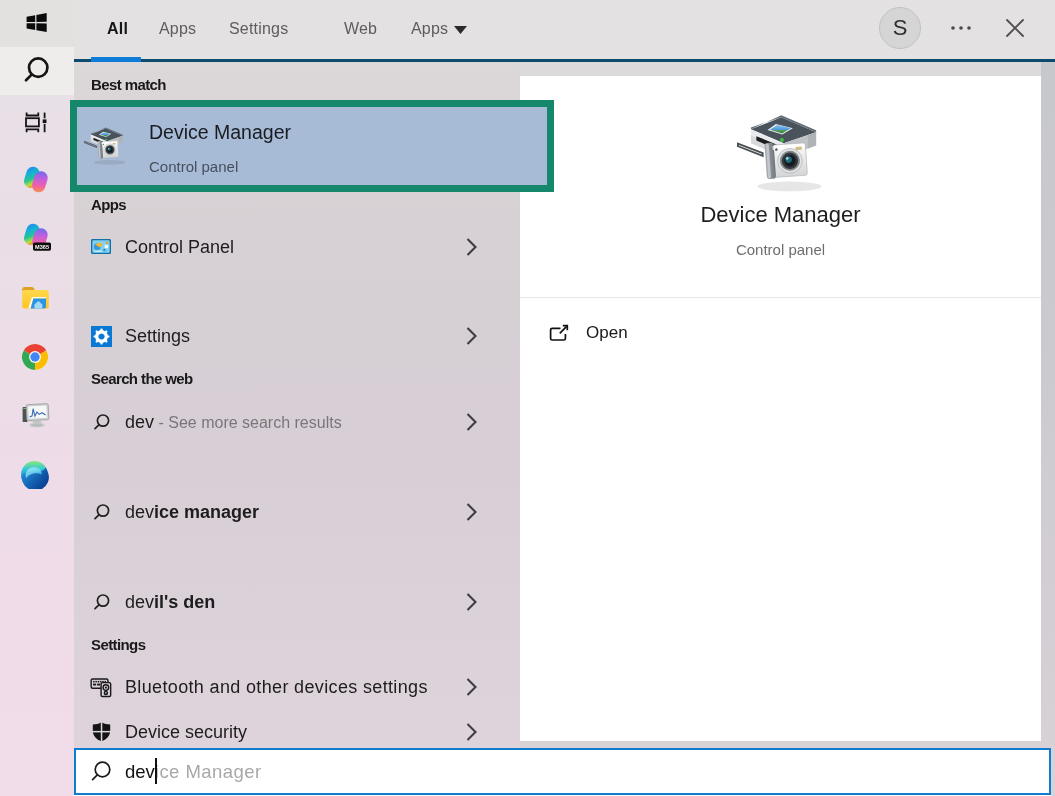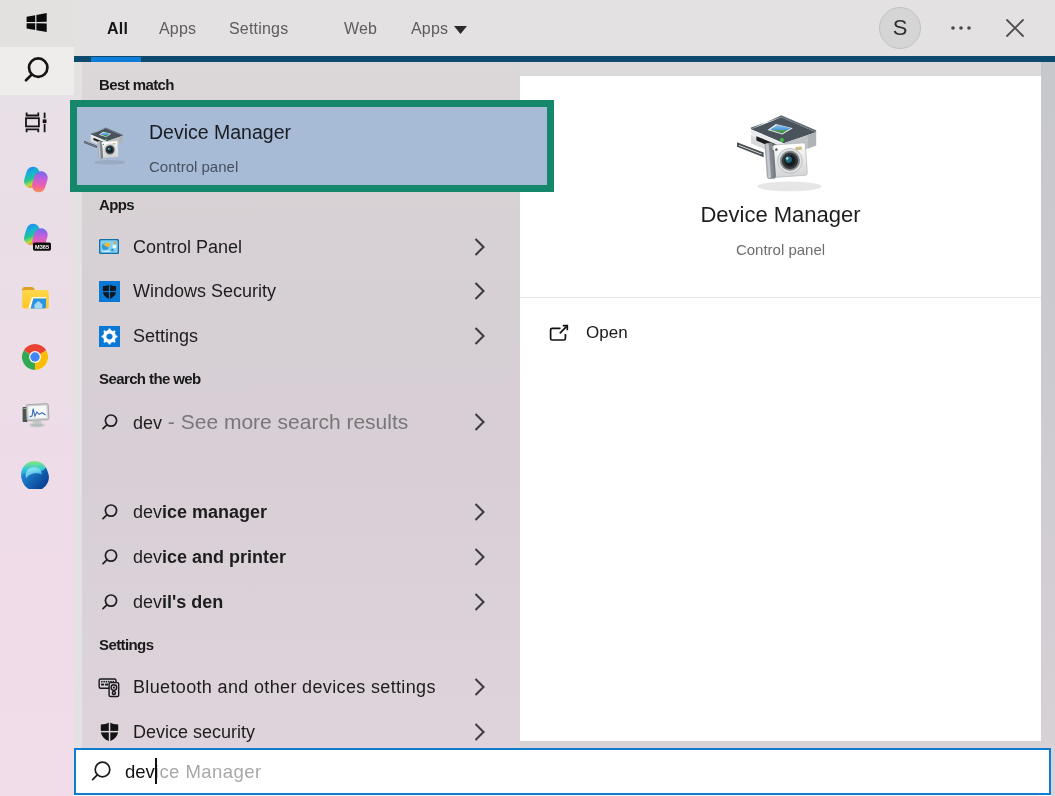--- a/index.html
+++ b/index.html
@@ -7,27 +7,27 @@
   body { font-family:"Liberation Sans", sans-serif; position:relative; background:#e3e1e1; }
   .abs { position:absolute; }
 
   
   #sidebar { left:0; top:0; width:74px; height:796px;
     background:linear-gradient(180deg,#e8e2e7 0%,#e9e0e7 14%,#eadee6 28%,#ecdde7 45%,#eedce8 62%,#f0dce9 80%,#f1dcea 100%); }
   #winblock { left:0; top:0; width:74px; height:47px; background:#e3e1e0; }
   #searchblock { left:0; top:47px; width:74px; height:48px; background:#efedec; }
 
   
-  #topbar { left:74px; top:0; width:981px; height:62px; background:#e3e1e1; border-bottom:6px solid #0c4a6e; }
+  #topbar { left:74px; top:0; width:981px; height:62px; background:#e3e1e1; border-bottom:3px solid #0c4a6e; }
   .tab { position:absolute; top:20px; font-size:16px; color:#5e5c5c; letter-spacing:0.2px; }
   .tab.sel { color:#161616; font-weight:bold; }
   #underline { left:17px; top:57px; width:50px; height:5px; background:#0f7cd7; }
 
   
-  #results { left:82px; top:62px; width:494px; height:734px;
+  #results { left:74px; top:62px; width:494px; height:734px;
     background:linear-gradient(180deg,#dcd7d9 0%,#d8d2d5 15%,#d6cfd4 35%,#d8cfd6 55%,#dbd1d8 75%,#ded3db 90%,#e0d4dc 100%); }
   .sechead { position:absolute; left:17px; font-size:15px; font-weight:bold; color:#191919; letter-spacing:-0.6px; }
   .row { position:absolute; left:0; width:446px; height:45px; }
   .ricon { position:absolute; left:16px; top:50%; transform:translateY(-50%); width:22px; height:22px; display:flex; align-items:center; justify-content:center; }
   .rtext { position:absolute; left:51px; top:50%; transform:translateY(-50%); font-size:18px; color:#1d1d1d; white-space:nowrap; }
   .rtext b { font-weight:bold; }
   .chev { position:absolute; left:391px; top:50%; transform:translateY(-50%); }
   .gray { color:#79767a; }
 
   
@@ -223,36 +223,20 @@
           <rect x="13.6" y="5.8" width="3.6" height="3.4" fill="#eef7fb"></rect>
           <circle cx="13.4" cy="11" r="1.2" fill="#2f86c9"></circle>
           <rect x="3.6" y="11.6" width="7" height="1.3" fill="#cfeffc"></rect>
         </svg>
       </span>
       <span class="rtext">Control Panel</span>
       <svg class="chev" width="13" height="22" viewBox="0 0 13 22">
         <path d="M2.5,3 L10.5,11 L2.5,19" fill="none" stroke="#3c3c41" stroke-width="2.1" stroke-linejoin="miter"></path>
       </svg>
     </div>
-  <div class="row" style="top:206.5px;">
-      <span class="ricon">
-        <svg width="21" height="21" viewBox="0 0 21 21">
-          <rect x="0" y="0" width="21" height="21" fill="#0a79d6"></rect>
-          <g transform="translate(2.5,2.5) scale(0.76)">
-            <path d="M10.5,1.2 C13,2.6 16.2,3.4 19.2,3.5 L19.2,9.5 C19.2,14.9 15.6,18.6 10.5,20.3 C5.4,18.6 1.8,14.9 1.8,9.5 L1.8,3.5 C4.8,3.4 8,2.6 10.5,1.2 Z" fill="#10161c"></path>
-            <rect x="9.7" y="0.8" width="1.6" height="20" fill="#0a79d6"></rect>
-            <rect x="0.8" y="9.8" width="19.5" height="1.6" fill="#0a79d6"></rect>
-          </g>
-        </svg>
-      </span>
-      <span class="rtext">Windows Security</span>
-      <svg class="chev" width="13" height="22" viewBox="0 0 13 22">
-        <path d="M2.5,3 L10.5,11 L2.5,19" fill="none" stroke="#3c3c41" stroke-width="2.1" stroke-linejoin="miter"></path>
-      </svg>
-    </div>
   <div class="row" style="top:251.5px;">
       <span class="ricon">
         <svg width="21" height="21" viewBox="0 0 21 21">
           <rect x="0" y="0" width="21" height="21" fill="#0a79d6"></rect>
           <g fill="#ffffff">
             <path d="M10.5,4.1 a6.4,6.4 0 1 0 0.001,0 Z M10.5,7.4 a3.1,3.1 0 1 1 -0.001,0 Z" fill-rule="evenodd"></path>
             <g>
               <rect x="9.4" y="2.6" width="2.2" height="3.2" rx="0.6" transform="rotate(0 10.5 10.5)"></rect>
               <rect x="9.4" y="2.6" width="2.2" height="3.2" rx="0.6" transform="rotate(45 10.5 10.5)"></rect>
               <rect x="9.4" y="2.6" width="2.2" height="3.2" rx="0.6" transform="rotate(90 10.5 10.5)"></rect>
@@ -270,45 +254,33 @@
         <path d="M2.5,3 L10.5,11 L2.5,19" fill="none" stroke="#3c3c41" stroke-width="2.1" stroke-linejoin="miter"></path>
       </svg>
     </div>
   <div class="row" style="top:337.5px;">
       <span class="ricon">
         <svg width="19" height="19" viewBox="0 0 19 19">
           <circle cx="11" cy="7.6" r="5.6" fill="none" stroke="#1f1f1f" stroke-width="1.7"></circle>
           <line x1="6.9" y1="11.8" x2="3" y2="15.7" stroke="#1f1f1f" stroke-width="1.7" stroke-linecap="round"></line>
         </svg>
       </span>
-      <span class="rtext">dev<span class="gray" style="font-size:21px;"> - See more search results</span></span>
+      <span class="rtext">dev<span class="gray" style="font-size:16px;"> - See more search results</span></span>
       <svg class="chev" width="13" height="22" viewBox="0 0 13 22">
         <path d="M2.5,3 L10.5,11 L2.5,19" fill="none" stroke="#3c3c41" stroke-width="2.1" stroke-linejoin="miter"></path>
       </svg>
     </div>
   <div class="row" style="top:427.5px;">
       <span class="ricon">
         <svg width="19" height="19" viewBox="0 0 19 19">
           <circle cx="11" cy="7.6" r="5.6" fill="none" stroke="#1f1f1f" stroke-width="1.7"></circle>
           <line x1="6.9" y1="11.8" x2="3" y2="15.7" stroke="#1f1f1f" stroke-width="1.7" stroke-linecap="round"></line>
         </svg>
       </span>
       <span class="rtext">dev<b>ice manager</b></span>
-      <svg class="chev" width="13" height="22" viewBox="0 0 13 22">
-        <path d="M2.5,3 L10.5,11 L2.5,19" fill="none" stroke="#3c3c41" stroke-width="2.1" stroke-linejoin="miter"></path>
-      </svg>
-    </div>
-  <div class="row" style="top:472.5px;">
-      <span class="ricon">
-        <svg width="19" height="19" viewBox="0 0 19 19">
-          <circle cx="11" cy="7.6" r="5.6" fill="none" stroke="#1f1f1f" stroke-width="1.7"></circle>
-          <line x1="6.9" y1="11.8" x2="3" y2="15.7" stroke="#1f1f1f" stroke-width="1.7" stroke-linecap="round"></line>
-        </svg>
-      </span>
-      <span class="rtext">dev<b>ice and printer</b></span>
       <svg class="chev" width="13" height="22" viewBox="0 0 13 22">
         <path d="M2.5,3 L10.5,11 L2.5,19" fill="none" stroke="#3c3c41" stroke-width="2.1" stroke-linejoin="miter"></path>
       </svg>
     </div>
   <div class="row" style="top:517.5px;">
       <span class="ricon">
         <svg width="19" height="19" viewBox="0 0 19 19">
           <circle cx="11" cy="7.6" r="5.6" fill="none" stroke="#1f1f1f" stroke-width="1.7"></circle>
           <line x1="6.9" y1="11.8" x2="3" y2="15.7" stroke="#1f1f1f" stroke-width="1.7" stroke-linecap="round"></line>
         </svg>

